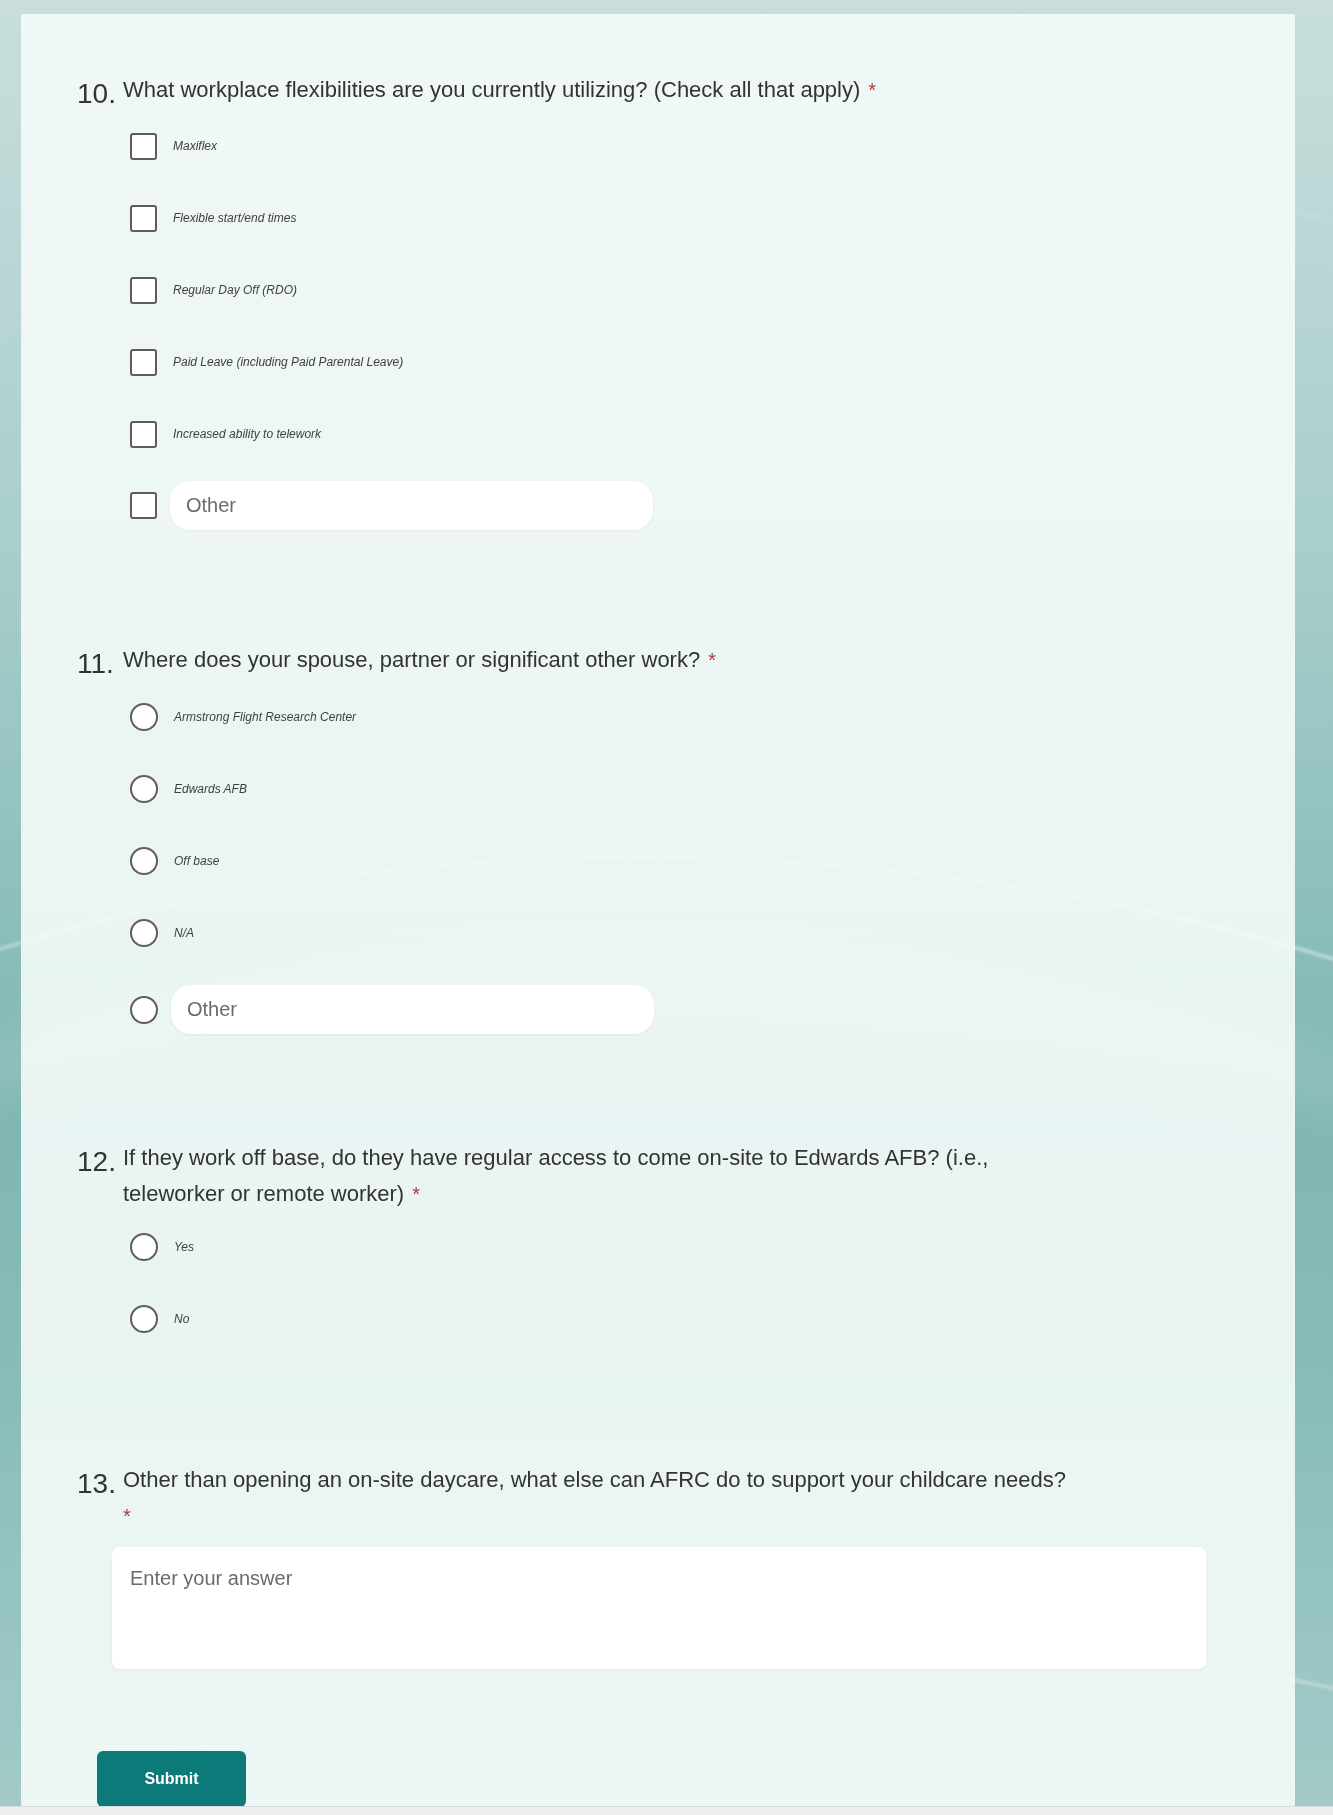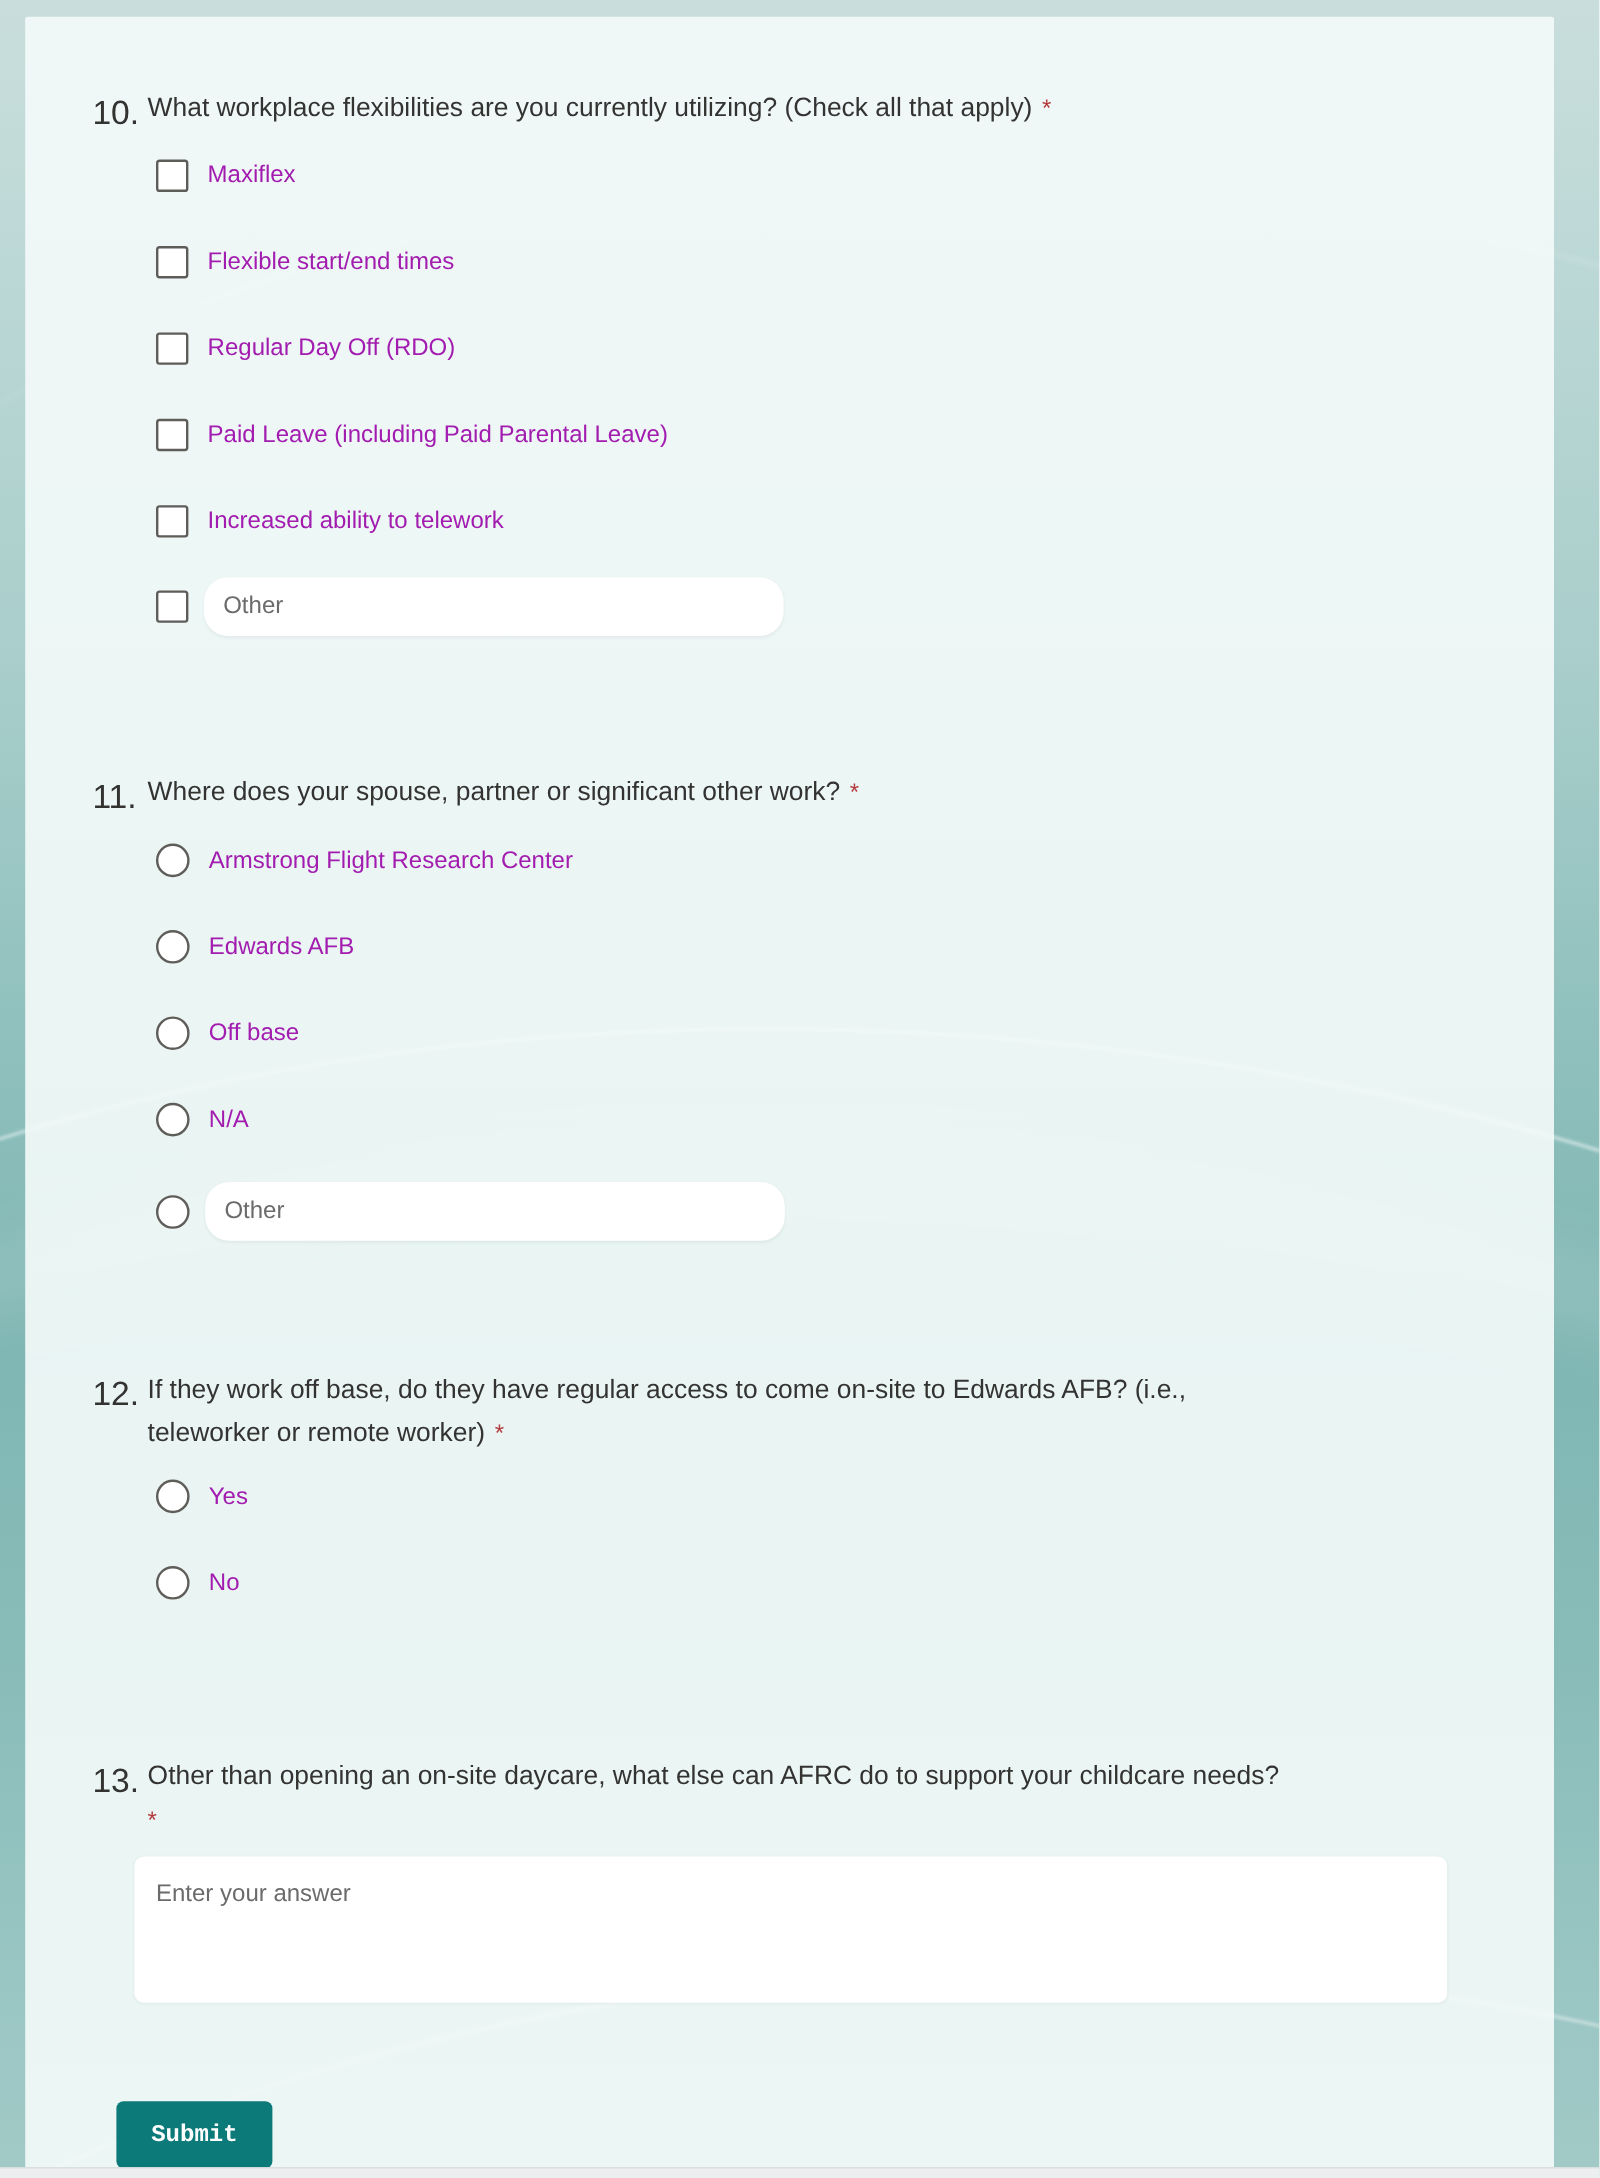--- a/index.html
+++ b/index.html
@@ -44,21 +44,21 @@
   .opts{position:absolute;left:109px;}
   .opt{display:flex;align-items:center;height:28px;margin-bottom:44px;}
   .cb{
     box-sizing:border-box;flex:0 0 27px;width:27px;height:27px;background:#ffffff;
     border:2px solid #5f5d59;border-radius:3px;cursor:pointer;
   }
   .rb{
     box-sizing:border-box;flex:0 0 28px;width:28px;height:28px;background:#ffffff;
     border:2px solid #5f5d59;border-radius:50%;cursor:pointer;
   }
-  .opt-label{margin-left:16px;font-size:20px;color:#a21caf;white-space:nowrap;}
+  .opt-label{margin-left:16px;font-size:12px;color:#404040;white-space:nowrap;font-style:italic;}
 
   .other-row{position:absolute;left:109px;display:flex;align-items:flex-start;}
   .other-row .cb,.other-row .rb{margin-top:11px;}
   .other-input{
     box-sizing:border-box;margin-left:13px;width:483px;height:49px;
     background:#ffffff;border:none;border-radius:20px;outline:none;
     padding:0 16px;font-size:20px;color:#333;
     box-shadow:0 1px 3px rgba(0,0,0,0.05);
     font-family:"Liberation Sans","DejaVu Sans",sans-serif;
   }
@@ -67,24 +67,24 @@
   .answer-area{
     position:absolute;box-sizing:border-box;left:91px;width:1094px;height:122px;
     background:#ffffff;border:none;border-radius:8px;outline:none;resize:none;
     padding:20px 18px;font-size:20px;color:#333;
     box-shadow:0 1px 3px rgba(0,0,0,0.05);
     font-family:"Liberation Sans","DejaVu Sans",sans-serif;
   }
   .answer-area::placeholder{color:#6b6b6b;opacity:1;}
 
   .submit{
-    position:absolute;left:76px;top:1737px;width:130px;height:56px;
+    position:absolute;left:76px;top:1737px;width:149px;height:56px;
     background:#0d7a7a;color:#ffffff;border:none;border-radius:6px;
-    font-size:20px;font-weight:bold;cursor:pointer;
-    font-family:Liberation Mono, monospace;
+    font-size:16px;font-weight:bold;cursor:pointer;
+    font-family:Liberation Sans, sans-serif;
   }
 
   .footer-strip{
     position:absolute;left:0;bottom:0;width:1333px;height:8px;z-index:2;
     background:#eceeef;border-top:1px solid #d8dbdc;
   }
 </style>
 </head>
 <body>
 

